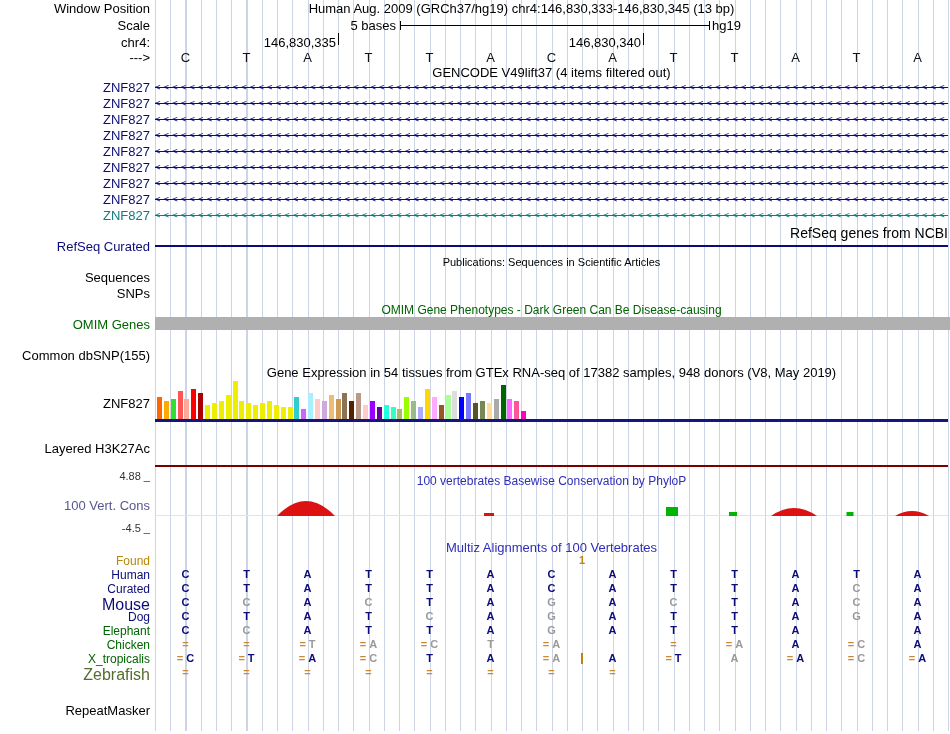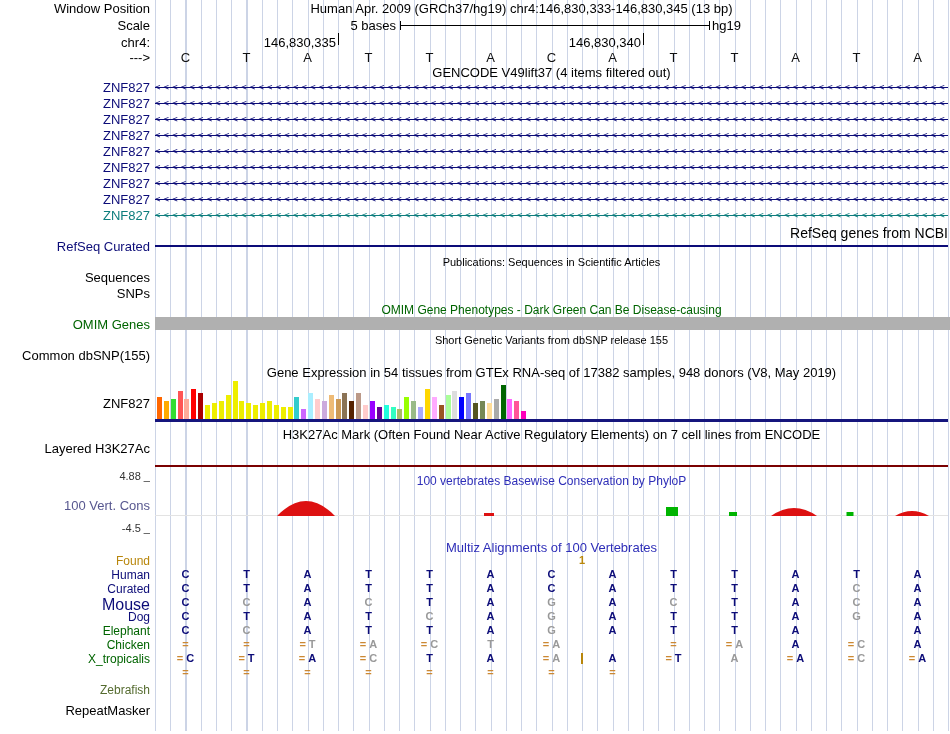--- a/index.html
+++ b/index.html
@@ -23,21 +23,21 @@
   .tick{position:absolute;width:1px;background:#000}
   .base{position:absolute;width:61px;text-align:center;font-size:13px;color:#111;white-space:nowrap}
 </style>
 </head>
 <body>
 
 <div id="browser">
   <div id="grid"></div>
 
   <div class="ctr" style="top:1px;font-size:13px;padding-right:60px;box-sizing:border-box">
-    <span>Human Apr. 2009 (GRCh37/hg19)</span>
+    <span>Human Aug. 2009 (GRCh37/hg19)</span>
     <span style="">chr4:146,830,333-146,830,345 (13 bp)</span>
   </div>
   <span class="abs" style="left:155px;width:241px;text-align:right;top:18px;font-size:13px">5 bases</span>
   <div id="scalebar"></div>
   <span class="abs" style="left:712px;top:18px;font-size:13px">hg19</span>
 
   <div class="hline" style="top:245px;width:793px;height:2px;background:#0c0c78"></div>
   <div class="hline" style="top:317px;width:795px;height:13px;background:#b0b0b0"></div>
   <div class="hline" style="top:419px;width:793px;height:3px;background:#15157d"></div>
   <div class="hline" style="top:465px;width:793px;height:2px;background:#7a0000"></div>
@@ -66,29 +66,27 @@
     <div class="lbl" style="top: 498px; color: rgb(87, 87, 143);">100 Vert. Cons</div>
     <div class="lbl" style="top: 522px; color: rgb(51, 51, 51); font-size: 11px;">-4.5 _</div>
     <div class="lbl" style="top: 554px; color: rgb(184, 134, 11); font-size: 12px;">Found</div>
     <div class="lbl" style="top: 568px; color: rgb(12, 12, 120); font-size: 12px;">Human</div>
     <div class="lbl" style="top: 582px; color: rgb(12, 12, 120); font-size: 12px;">Curated</div>
     <div class="lbl" style="top: 596px; color: rgb(12, 12, 120); font-size: 16px;">Mouse</div>
     <div class="lbl" style="top: 610px; color: rgb(12, 12, 120); font-size: 12px;">Dog</div>
     <div class="lbl" style="top: 624px; color: rgb(0, 100, 0); font-size: 12px;">Elephant</div>
     <div class="lbl" style="top: 638px; color: rgb(0, 100, 0); font-size: 12px;">Chicken</div>
     <div class="lbl" style="top: 652px; color: rgb(0, 100, 0); font-size: 12px;">X_tropicalis</div>
-    <div class="lbl" style="top: 683px; color: rgb(85, 107, 47); font-size: 12px;">Zebrafish</div>
+    <div class="lbl" style="top: 666px; color: rgb(85, 107, 47); font-size: 16px;">Zebrafish</div>
     <div class="lbl" style="top: 703px; color: rgb(0, 0, 0);">RepeatMasker</div>
     <div class="ctr" style="top: 65px; font-size: 13px; color: rgb(0, 0, 0);">GENCODE V49lift37 (4 items filtered out)</div>
     <div class="ctr" style="top: 225px; font-size: 14px; color: rgb(0, 0, 0); text-align: right;">RefSeq genes from NCBI</div>
     <div class="ctr" style="top: 303px; font-size: 12px; color: rgb(0, 100, 0);">OMIM Gene Phenotypes - Dark Green Can Be Disease-causing</div>
     <div class="ctr" style="top: 256px; font-size: 11px; color: rgb(0, 0, 0);">Publications: Sequences in Scientific Articles</div>
-    <div class="ctr" style="top: 334px; font-size: 11px; color: rgb(0, 0, 0);">Short Genetic Variants from dbSNP release 155</div>
     <div class="ctr" style="top: 365px; font-size: 13px; color: rgb(0, 0, 0);">Gene Expression in 54 tissues from GTEx RNA-seq of 17382 samples, 948 donors (V8, May 2019)</div>
-    <div class="ctr" style="top: 427px; font-size: 13px; color: rgb(0, 0, 0);">H3K27Ac Mark (Often Found Near Active Regulatory Elements) on 7 cell lines from ENCODE</div>
     <div class="ctr" style="top: 474px; font-size: 12px; color: rgb(46, 46, 184);">100 vertebrates Basewise Conservation by PhyloP</div>
     <div class="ctr" style="top: 540px; font-size: 13px; color: rgb(46, 46, 184);">Multiz Alignments of 100 Vertebrates</div>
     <div class="abs" style="left: 226px; top: 35px; width: 110px; text-align: right; font-size: 13px;">146,830,335</div>
     <div class="tick" style="left: 338px; top: 33px; height: 12px;"></div>
     <div class="abs" style="left: 531px; top: 35px; width: 110px; text-align: right; font-size: 13px;">146,830,340</div>
     <div class="tick" style="left: 643px; top: 33px; height: 12px;"></div>
     <div class="base" style="left: 155px; top: 50px;">C</div>
     <div class="base" style="left: 216px; top: 50px;">T</div>
     <div class="base" style="left: 277px; top: 50px;">A</div>
     <div class="base" style="left: 338px; top: 50px;">T</div>

